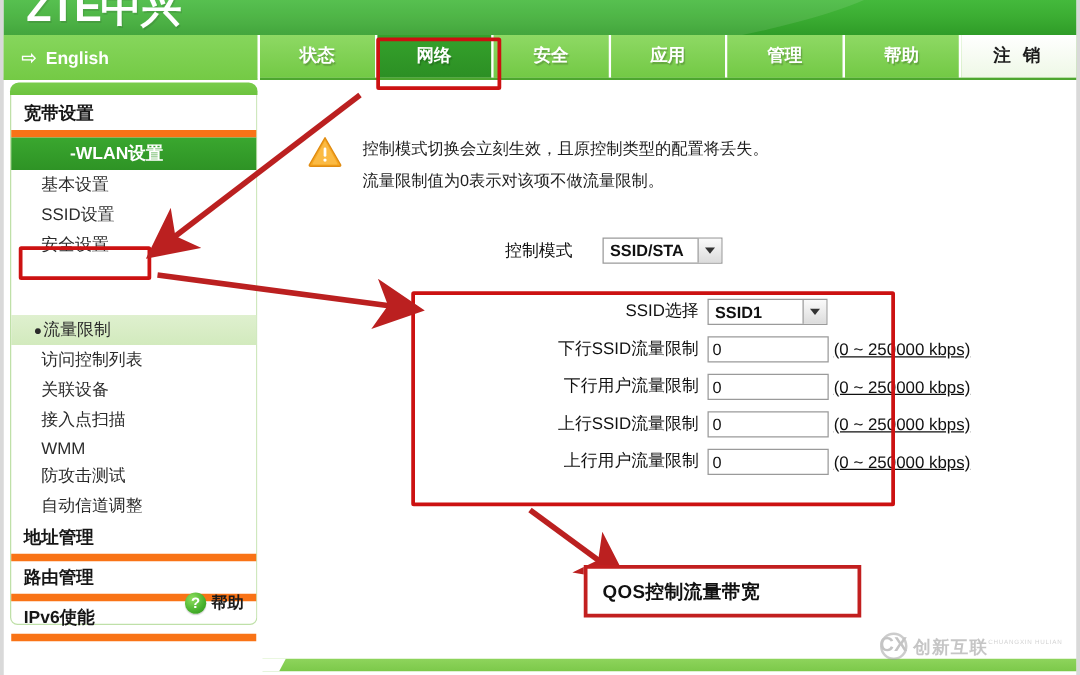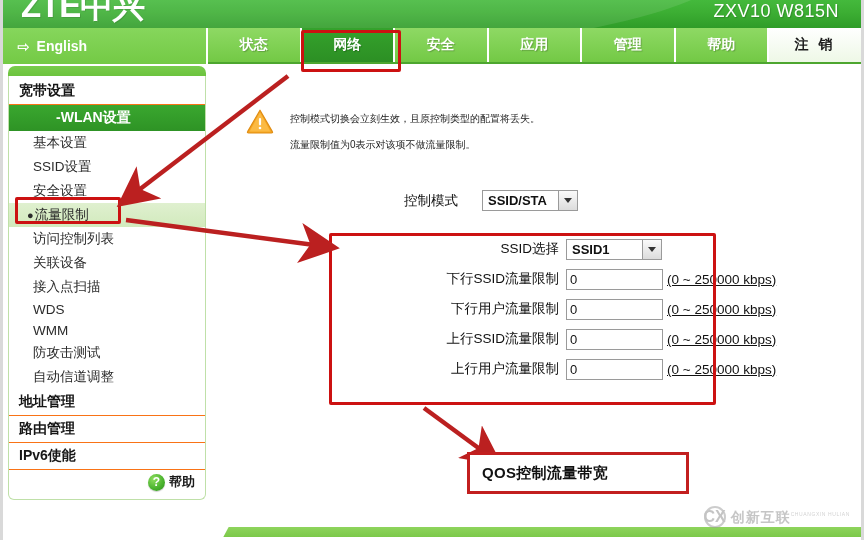--- a/index.html
+++ b/index.html
@@ -90,35 +90,36 @@
     background:#ffffff;
     border:1px solid #bfe0a8;
     border-top:none;
     border-radius:0 0 6px 6px;
     position:relative;
     padding-top:2px;
   }
   .menu-group {
     font-size:14px; font-weight:bold; color:#161616;
     padding:4px 0 4px 10px;
-    border-bottom:1px solid #f97316;
+    border-bottom:6px solid #f97316;
     cursor:pointer;
   }
   .menu-group.active {
     background: linear-gradient(180deg,#3aa72f 0%,#2e9325 100%);
     color:#ffffff; border-bottom:none;padding-left:47px;
   }
   .menu-sub {
     font-size:13.5px; color:#2b2b2b;
     padding:3px 0 3px 24px;
     cursor:pointer;
   }
   .menu-sub.selected {
     background: linear-gradient(180deg,#dff0cf 0%,#d2eabd 100%);
     padding-left:18px;
+    margin-top:44px;
   }
   .menu-sub.selected .dot { font-size:11px; margin-right:1px; }
   .menu-group.plain { font-weight:bold; }
 
   .help-row {
     position:absolute; right:10px; bottom:8px;
     display:flex; align-items:center; gap:4px;
     cursor:pointer;
   }
   .help-icon {
@@ -133,21 +134,21 @@
   
   .content {
     position:absolute; left:214px; top:66px; width:640px; height:434px;
     background:#ffffff;
   }
   .notice {
     position:absolute; left:32px; top:40px; display:flex; gap:16px; align-items:flex-start;
   }
   .warn-icon { width:28px; height:26px; position:relative; flex:0 0 28px; margin-top:2px; }
   .warn-icon svg { display:block; }
-  .notice-lines { font-size:10px; color:#1d1d1d; line-height:26px; }
+  .notice-lines { font-size:13px; color:#1d1d1d; line-height:26px; }
 
   .mode-row {
     position:absolute; left:190px; top:124px;
     display:flex; align-items:center; gap:24px;
   }
   .field-label { font-size:13.5px; color:#111; white-space:nowrap; }
   .select {
     display:flex; align-items:stretch; height:21px;
     border:1px solid #9a9a9a; background:#fff; min-width:96px;
   }
@@ -220,21 +221,20 @@
 </head>
 <body>
 
 <div id="root">
 
   <div class="page-edge-l"></div>
   <div class="page-edge-r"></div>
 
   <div class="header">
     <div class="brand">ZTE中兴</div>
-    <div class="model">ZXV10 W815N</div>
   </div>
 
   <div class="navbar">
     <div class="lang">
       <span class="arrow">⇨</span>
       <span>English</span>
     </div>
     <div class="tabs">
       <div class="tab">
           <span>状态</span>
@@ -268,21 +268,20 @@
       <div class="menu-group active"><span>-WLAN设置</span></div>
       <div class="menu-sub"><span>基本设置</span></div>
       <div class="menu-sub"><span>SSID设置</span></div>
       <div class="menu-sub"><span>安全设置</span></div>
       <div class="menu-sub selected">
         <span class="dot">●</span><span>流量限制</span>
       </div>
       <div class="menu-sub"><span>访问控制列表</span></div>
       <div class="menu-sub"><span>关联设备</span></div>
       <div class="menu-sub"><span>接入点扫描</span></div>
-      <div class="menu-sub"><span>WDS</span></div>
       <div class="menu-sub"><span>WMM</span></div>
       <div class="menu-sub"><span>防攻击测试</span></div>
       <div class="menu-sub"><span>自动信道调整</span></div>
       <div class="menu-group plain"><span>地址管理</span></div>
       <div class="menu-group plain"><span>路由管理</span></div>
       <div class="menu-group plain"><span>IPv6使能</span></div>
 
       <div class="help-row">
         <div class="help-icon">?</div>
         <div class="help-text">帮助</div>

